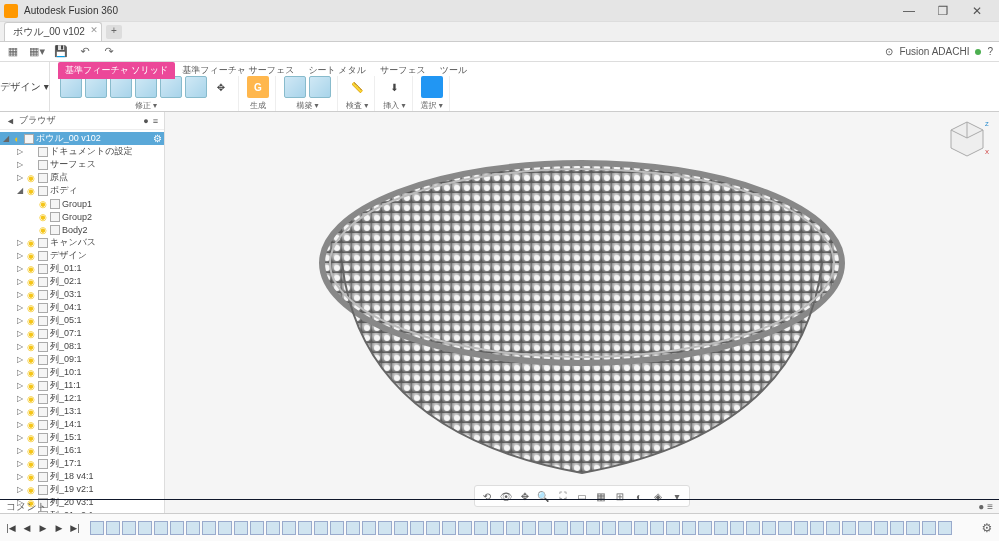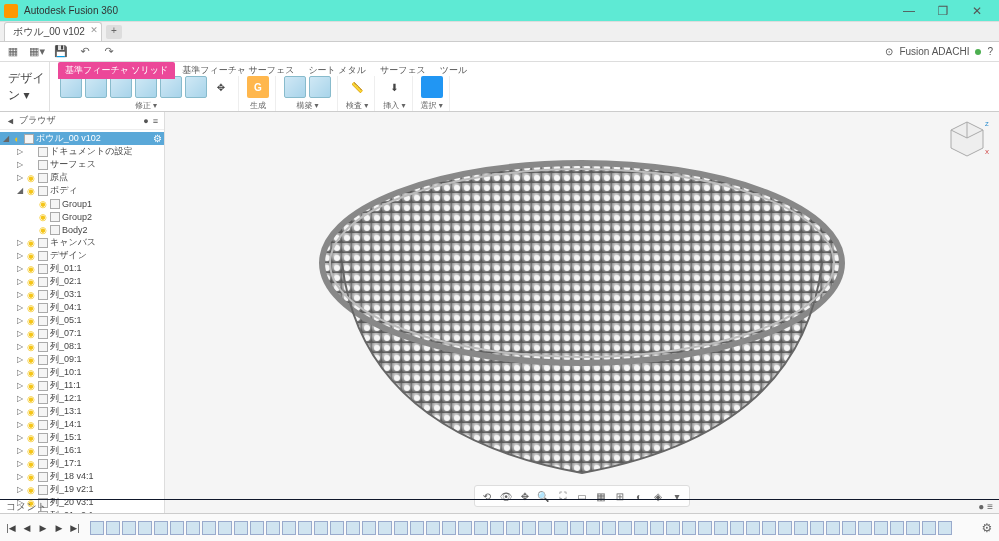--- a/index.html
+++ b/index.html
@@ -1,39 +1,39 @@
 <!DOCTYPE html>
 <html><head>
 <meta charset="utf-8">
 <style>
   * { box-sizing: border-box; margin: 0; padding: 0; font-family: "Segoe UI", Arial, sans-serif; }
   body { width: 999px; height: 541px; background: #fff; overflow: hidden; font-size: 10px; color: #444; position: relative; }
 
   
-  .titlebar { height: 22px; background: #5eead4; border-bottom: 1px solid #ddd; display: flex; align-items: center; padding: 0 4px; }
+  .titlebar { height: 22px; background: #e5e5e5; border-bottom: 1px solid #ddd; display: flex; align-items: center; padding: 0 4px; }
   .app-icon { width: 14px; height: 14px; background: #ff9800; border-radius: 2px; margin-right: 6px; }
   .title-text { font-size: 10px; color: #333; }
   .win-controls { margin-left: auto; display: flex; gap: 14px; padding-right: 8px; }
   .win-btn { width: 20px; height: 20px; display: flex; align-items: center; justify-content: center; font-size: 12px; color: #555; cursor: pointer; }
 
   
   .tabbar { height: 20px; background: #f0f0f0; display: flex; align-items: flex-end; padding-left: 4px; border-bottom: 1px solid #ccc;}
   .tab { background: #fff; border: 1px solid #ccc; border-bottom: none; padding: 2px 16px 2px 8px; font-size: 10px; position: relative; border-radius: 3px 3px 0 0; }
   .tab-close { position: absolute; right: 3px; top: 2px; font-size: 9px; color: #999; }
   .tab-add { width: 16px; height: 14px; background: #ddd; margin-left: 4px; margin-bottom: 2px; text-align: center; font-size: 10px; color: #666; border-radius: 2px; cursor:pointer;}
 
   
   .qat { height: 20px; display: flex; align-items: center; padding: 0 6px; border-bottom: 1px solid #ddd; gap: 10px; }
   .qat-btn { width: 14px; height: 14px; display:flex; align-items:center; justify-content:center; color:#666; cursor:pointer; font-size:11px;}
   .user-area { margin-left: auto; display:flex; align-items:center; gap:6px; font-size:10px; color:#555;}
   .user-dot { width:6px;height:6px;background:#4caf50;border-radius:50%;}
 
   
   .ribbon { height: 50px; border-bottom: 1px solid #ccc; display:flex; align-items:stretch; position:relative;}
-  .ribbon-sidebtn { width:50px; display:flex; align-items:center; justify-content:center; font-size:12px; border-right:1px solid #e0e0e0;padding-left:8px;}
+  .ribbon-sidebtn { width:50px; display:flex; align-items:center; justify-content:center; font-size:10px; border-right:1px solid #e0e0e0;}
   .ribbon-tabs-row { position:absolute; top:0; left:58px; display:flex; font-size:9px; gap:0;}
   .ribbon-tab { padding:1px 6px; border:1px solid transparent; color:#555;}
   .ribbon-tab.active { background:#ec4899; color:#fff; border-radius:2px 2px 0 0;}
   .ribbon-body { display:flex; align-items:flex-end; padding:12px 4px 0 4px; gap:2px;}
   .ribbon-group { display:flex; flex-direction:column; align-items:center; padding:0 6px; border-right:1px solid #eee;}
   .ribbon-icons { display:flex; gap:3px; align-items:center;}
   .ricon { width:22px; height:22px; border:1px solid transparent; display:flex; align-items:center; justify-content:center; border-radius:2px; cursor:pointer;}
   .ricon.box { background:linear-gradient(135deg,#d0e8f5,#a8d4ea); border:1px solid #8bc; }
   .ricon.violet { background:#c8b8e8;}
   .ricon.sel { background:#2196f3; }

